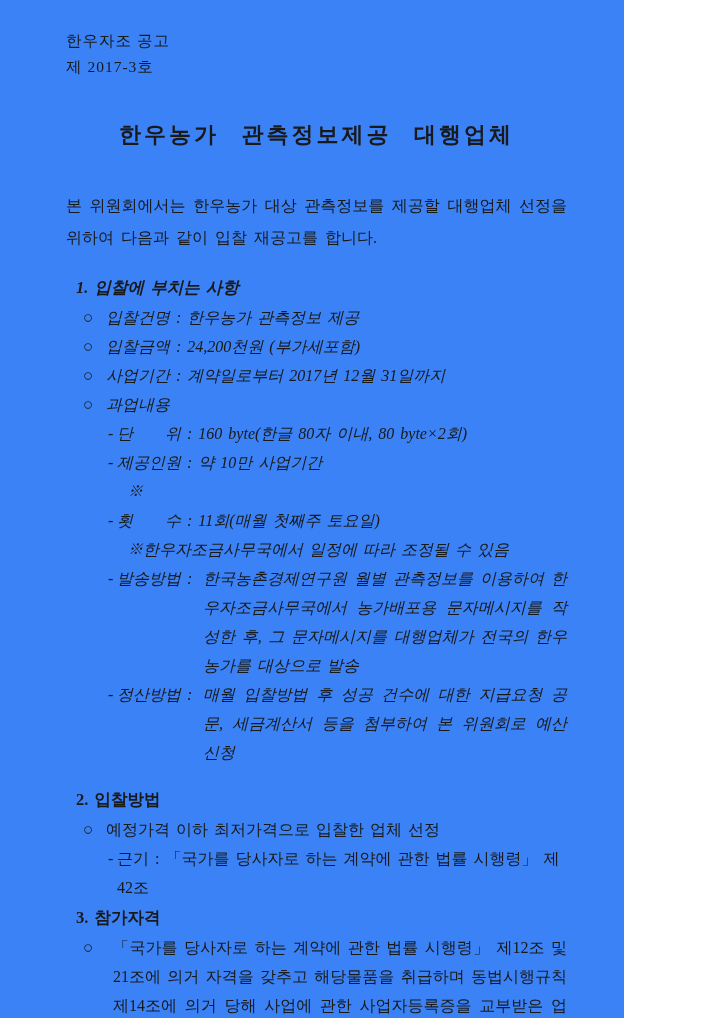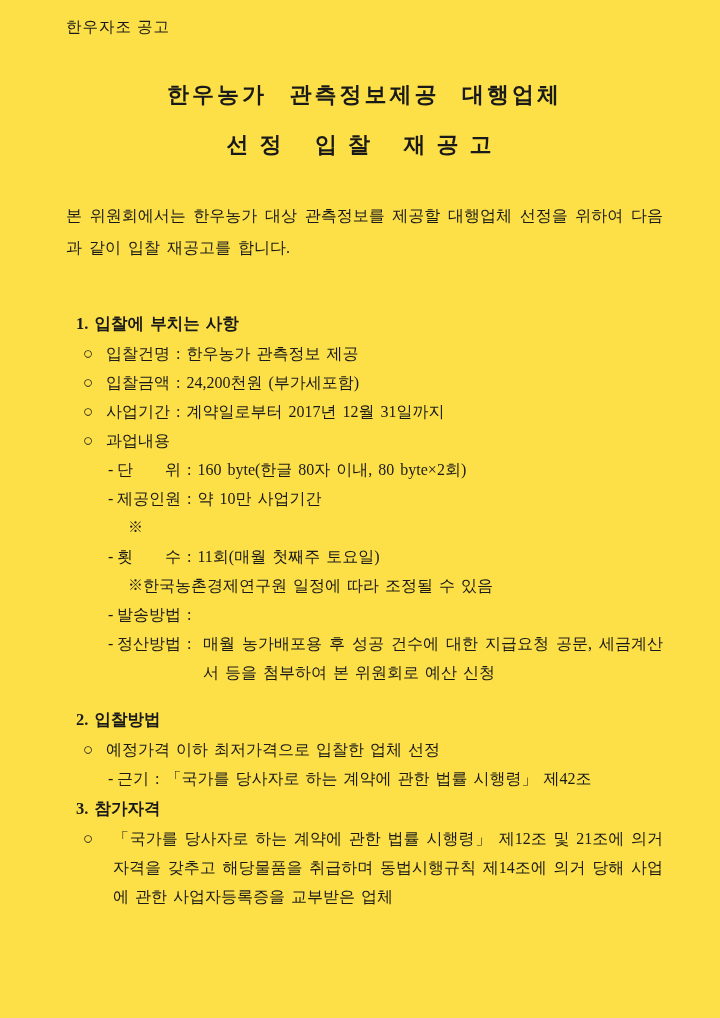--- a/index.html
+++ b/index.html
@@ -1,58 +1,58 @@
 <!DOCTYPE html>
 <html lang="ko"><head>
 <meta charset="utf-8">
 <style>
   html, body { margin: 0; padding: 0; background: #ffffff; }
   .page {
     position: relative;
-    width: 720px;
+    width: 624px;
     height: 1018px;
     box-sizing: border-box;
-    padding: 14px 57px 0 66px;
-    background: #fde047;
+    padding: 28px 57px 0 66px;
+    background: #3b82f6;
     color: #191919;
     font-family: "Liberation Serif", "DejaVu Serif", serif;
     overflow: hidden;
   }
   .doc-header { font-size: 15.5px; line-height: 26px; letter-spacing: 1px; }
   .doc-title { margin: 30px 0 0 0; font-weight: bold; font-size: 22px; line-height: 50px; text-align: center; }
   .doc-title .t1 { display: block; letter-spacing: 3px; word-spacing: 14px; }
   .doc-title .t2 { display: block; letter-spacing: 11px; word-spacing: 6px; }
   .intro { margin: 30px 0 12px 0; font-size: 16px; line-height: 32px; text-align: justify; word-spacing: 3px; }
   .sec { margin: 0; }
-  .sec-s1 { margin-top: 44px; }
+  .sec-s1 { margin-top: 18px; font-style: italic; }
   .sec-s2 { margin-top: 17px; }
   .sec-s3 { }
   .sec-heading { font-weight: bold; font-size: 16.5px; line-height: 31px; margin-left: 10px; word-spacing: 2px; }
   .row { display: flex; align-items: flex-start; font-size: 16px; line-height: 29px; word-spacing: 2px; }
   .mk { flex: none; }
   .mk-circ { margin-left: 17px; width: 23px; font-size: 17px; }
   .mk-circ-wide { margin-left: 17px; width: 30px; font-size: 17px; }
   .mk-dash { margin-left: 42px; width: 9px; }
   .mk-note { margin-left: 62px; width: 15px; font-size: 15px; }
   .txt { flex: 1 1 auto; min-width: 0; }
   .row.wrap .txt { text-align: justify; }
   .hang .label { flex: none; width: 86px; }
 </style>
 </head>
 <body>
 
 <div class="page">
 
   <div class="doc-header">
     <div>한우자조 공고</div>
+    <div>제 2017-3호</div>
   </div>
 
   <h1 class="doc-title">
     <span class="t1">한우농가 관측정보제공 대행업체</span>
-    <span class="t2">선정 입찰 재공고</span>
   </h1>
 
   <p class="intro">본 위원회에서는 한우농가 대상 관측정보를 제공할 대행업체 선정을 위하여 다음과 같이 입찰 재공고를 합니다.</p>
 
   <div class="sec sec-s1">
     <div class="sec-heading">1. 입찰에 부치는 사항</div>
 
     <div class="row">
       <span class="mk mk-circ">○</span>
       <span class="txt">입찰건명 : 한우농가 관측정보 제공</span>
@@ -80,31 +80,32 @@
     </div>
     <div class="row">
       <span class="mk mk-note">※</span>
     </div>
     <div class="row">
       <span class="mk mk-dash">-</span>
       <span class="txt">횟　　수 : 11회(매월 첫째주 토요일)</span>
     </div>
     <div class="row">
       <span class="mk mk-note">※</span>
-      <span class="txt">한국농촌경제연구원 일정에 따라 조정될 수 있음</span>
+      <span class="txt">한우자조금사무국에서 일정에 따라 조정될 수 있음</span>
     </div>
 
     <div class="row wrap hang">
       <span class="mk mk-dash">-</span>
       <span class="label">발송방법 :</span>
+      <span class="txt">한국농촌경제연구원 월별 관측정보를 이용하여 한우자조금사무국에서 농가배포용 문자메시지를 작성한 후, 그 문자메시지를 대행업체가 전국의 한우농가를 대상으로 발송</span>
     </div>
     <div class="row wrap hang">
       <span class="mk mk-dash">-</span>
       <span class="label">정산방법 :</span>
-      <span class="txt">매월 농가배포용 후 성공 건수에 대한 지급요청 공문, 세금계산서 등을 첨부하여 본 위원회로 예산 신청</span>
+      <span class="txt">매월 입찰방법 후 성공 건수에 대한 지급요청 공문, 세금계산서 등을 첨부하여 본 위원회로 예산 신청</span>
     </div>
   </div>
 
   <div class="sec sec-s2">
     <div class="sec-heading">2. 입찰방법</div>
     <div class="row">
       <span class="mk mk-circ">○</span>
       <span class="txt">예정가격 이하 최저가격으로 입찰한 업체 선정</span>
     </div>
     <div class="row">

